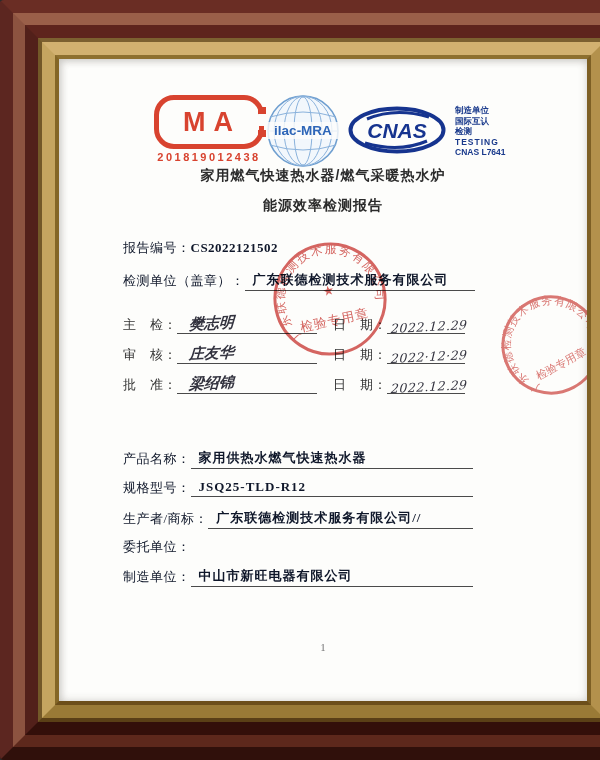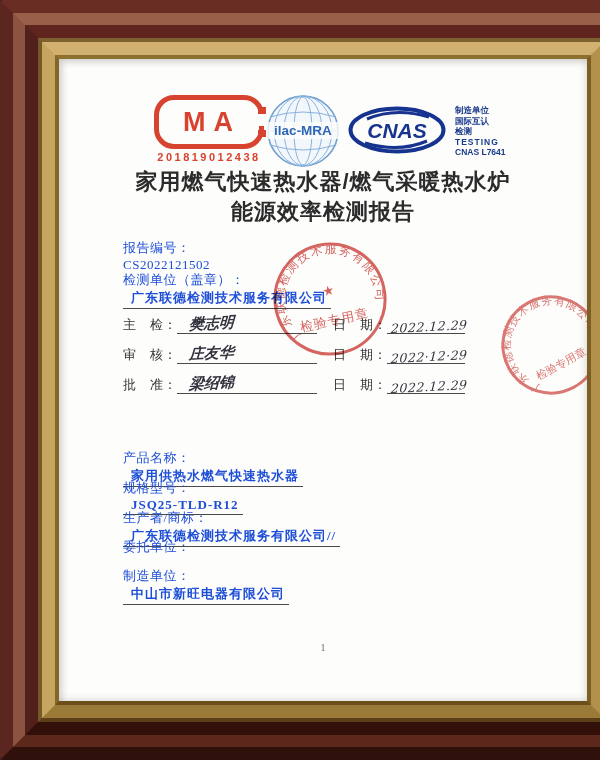--- a/index.html
+++ b/index.html
@@ -27,24 +27,24 @@
   .cma-num{font-family:"Liberation Sans",sans-serif;font-size:11px;font-weight:bold;
            letter-spacing:2.5px;margin-top:2px;text-align:center;}
   .ilac{position:absolute;left:206px;top:0px;width:76px;height:76px;}
   .cnas{position:absolute;left:288px;top:12px;width:100px;height:50px;}
   .accred{position:absolute;left:396px;top:12px;width:70px;
           font-family:"Liberation Sans",sans-serif;font-weight:bold;font-size:8.5px;
           line-height:10.5px;color:#1a3a8c;}
   
   .title1,.title2{position:absolute;left:0;width:100%;text-align:center;
       font-family:"Liberation Sans","DejaVu Sans",sans-serif;font-weight:600;
-      font-size:22px;color:#2b2b2b;letter-spacing:1px;}
+      font-size:14px;color:#2b2b2b;letter-spacing:1px;}
   .title1{top:108px}.title2{top:138px}
   
-  .row{position:absolute;left:64px;width:350px;font-size:13px;color:#1d4ed8;display:flex;align-items:flex-start;flex-direction:column;}
+  .row{position:absolute;left:64px;width:350px;font-size:13px;color:#0f172a;display:flex;align-items:center;}
   .lbl{white-space:nowrap;letter-spacing:.5px;}
   .val{border-bottom:1px solid #4a4a4a;font-weight:bold;letter-spacing:1px;
        padding:0 4px 1px 8px;white-space:nowrap;}
   .fill{flex:1;}
   .r-num{top:180px}
   .r-agency{top:212px;width:352px;}
   .r-agency .val{flex:1;}
   .sign-row{position:absolute;left:64px;width:348px;display:flex;align-items:flex-end;
             font-size:13px;color:#333;}
   .sig-line{width:140px;border-bottom:1px solid #4a4a4a;position:relative;height:18px;}
@@ -115,21 +115,21 @@
         <div style="letter-spacing:1px">TESTING</div>
         <div>CNAS L7641</div>
       </div>
     </div>
 
     <div class="title1">家用燃气快速热水器/燃气采暖热水炉</div>
     <div class="title2">能源效率检测报告</div>
 
     <div class="row r-num">
       <span class="lbl">报告编号：</span>
-      <span style="font-weight:normal;letter-spacing:.5px">CS2022121502</span>
+      <span style="font-weight:bold;letter-spacing:.5px">CS2022121502</span>
     </div>
 
     <div class="row r-agency">
       <span class="lbl">检测单位（盖章）：</span>
       <span class="val">广东联德检测技术服务有限公司</span>
     </div>
 
     <div class="sign-row s1">
       <span class="lbl">主　检：</span>
       <span class="sig-line">

